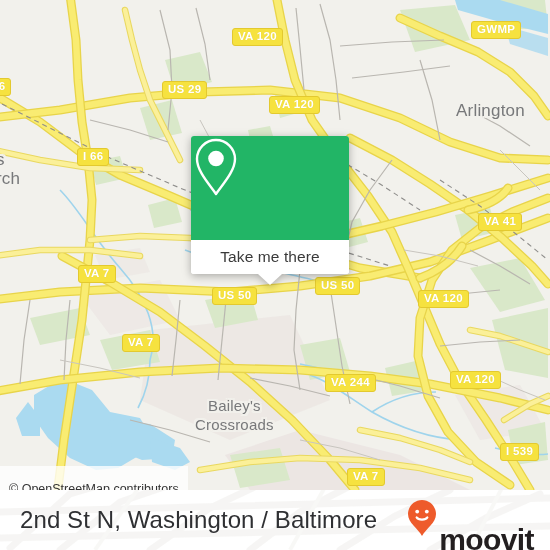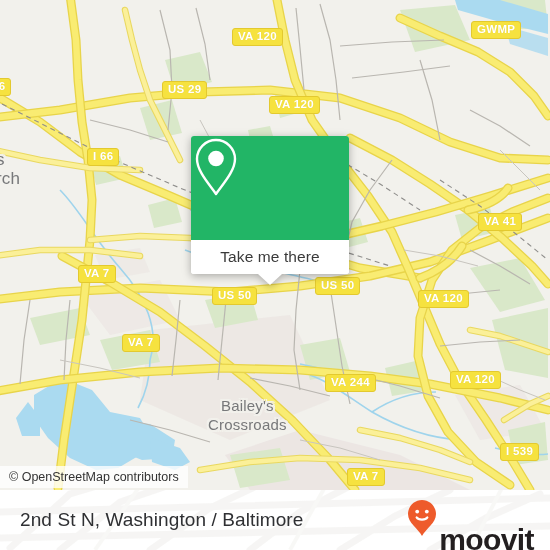--- a/index.html
+++ b/index.html
@@ -105,21 +105,21 @@
   }
 
   
   #attribution {
     position: absolute;
     left: 0;
     top: 466px;
     height: 22px;
     display: flex;
     align-items: center;
-    padding: 0 9px 0 9px;
+    padding: 12px 9px 0 9px;
     background: rgba(255,255,255,.78);
     color: #333333;
     font-size: 12.5px;
     white-space: nowrap;
   }
 
   
   #footer {
     position: absolute;
     left: 0;
@@ -138,21 +138,21 @@
     pointer-events: none;
   }
   #footer-title {
     position: absolute;
     left: 20px;
     top: 0;
     height: 60px;
     display: flex;
     align-items: center;
     color: #2f3033;
-    font-size: 19px;
+    font-size: 24px;
     letter-spacing: .1px;
     white-space: nowrap;
   }
   #brand {
     position: absolute;
     right: 16px;
     top: 0;
     height: 60px;
     display: flex;
     align-items: center;
@@ -324,31 +324,32 @@
       <path class="minor2" d="M300,440 L340,448 L380,460"></path>
       <path class="minor2" d="M498,380 L520,390 L545,400"></path>
       <path class="minor2" d="M500,150 L520,170 L540,190"></path>
       <path class="minor2" d="M200,120 L216,150 L226,180"></path>
 
       <path class="rail" d="M-6,100 L50,128 L110,158 L180,188 L250,216 L320,244 L390,266"></path>
       <path class="rail" d="M440,180 L480,206 L516,234 L548,260"></path>
       <path class="rail" d="M340,160 L380,184 L420,210"></path>
     </svg>
 
+    <div class="city-label" style="left:456px; top:101px;">Arlington</div>
 
     <div class="city-label two-line" style="left:-4px; top:150px; text-align:left;">s<br>rch</div>
 
-    <div class="city-label two-line" style="left:208px; top:396px; font-size:15px;">Bailey's<br>Crossroads</div>
+    <div class="city-label two-line" style="left:195px; top:396px; font-size:15px;">Bailey's<br>Crossroads</div>
 
     <div class="shield" style="left:232px; top:28px;">VA 120</div>
     <div class="shield" style="left:471px; top:21px;">GWMP</div>
     <div class="shield" style="left:114px; top:81px;margin-left:48px;">US 29</div>
     <div class="shield" style="left:269px; top:96px;">VA 120</div>
     <div class="shield" style="left:-14px; top:78px;">66</div>
-    <div class="shield" style="left:87px; top:148px;">I 66</div>
+    <div class="shield" style="left:77px; top:148px;">I 66</div>
     <div class="shield" style="left:478px; top:213px;">VA 41</div>
     <div class="shield" style="left:78px; top:265px;">VA 7</div>
     <div class="shield" style="left:212px; top:287px;">US 50</div>
     <div class="shield" style="left:315px; top:277px;">US 50</div>
     <div class="shield" style="left:418px; top:290px;">VA 120</div>
     <div class="shield" style="left:122px; top:334px;">VA 7</div>
     <div class="shield" style="left:325px; top:374px;">VA 244</div>
     <div class="shield" style="left:450px; top:371px;">VA 120</div>
     <div class="shield" style="left:500px; top:443px;">I 539</div>
     <div class="shield" style="left:347px; top:468px;">VA 7</div>

